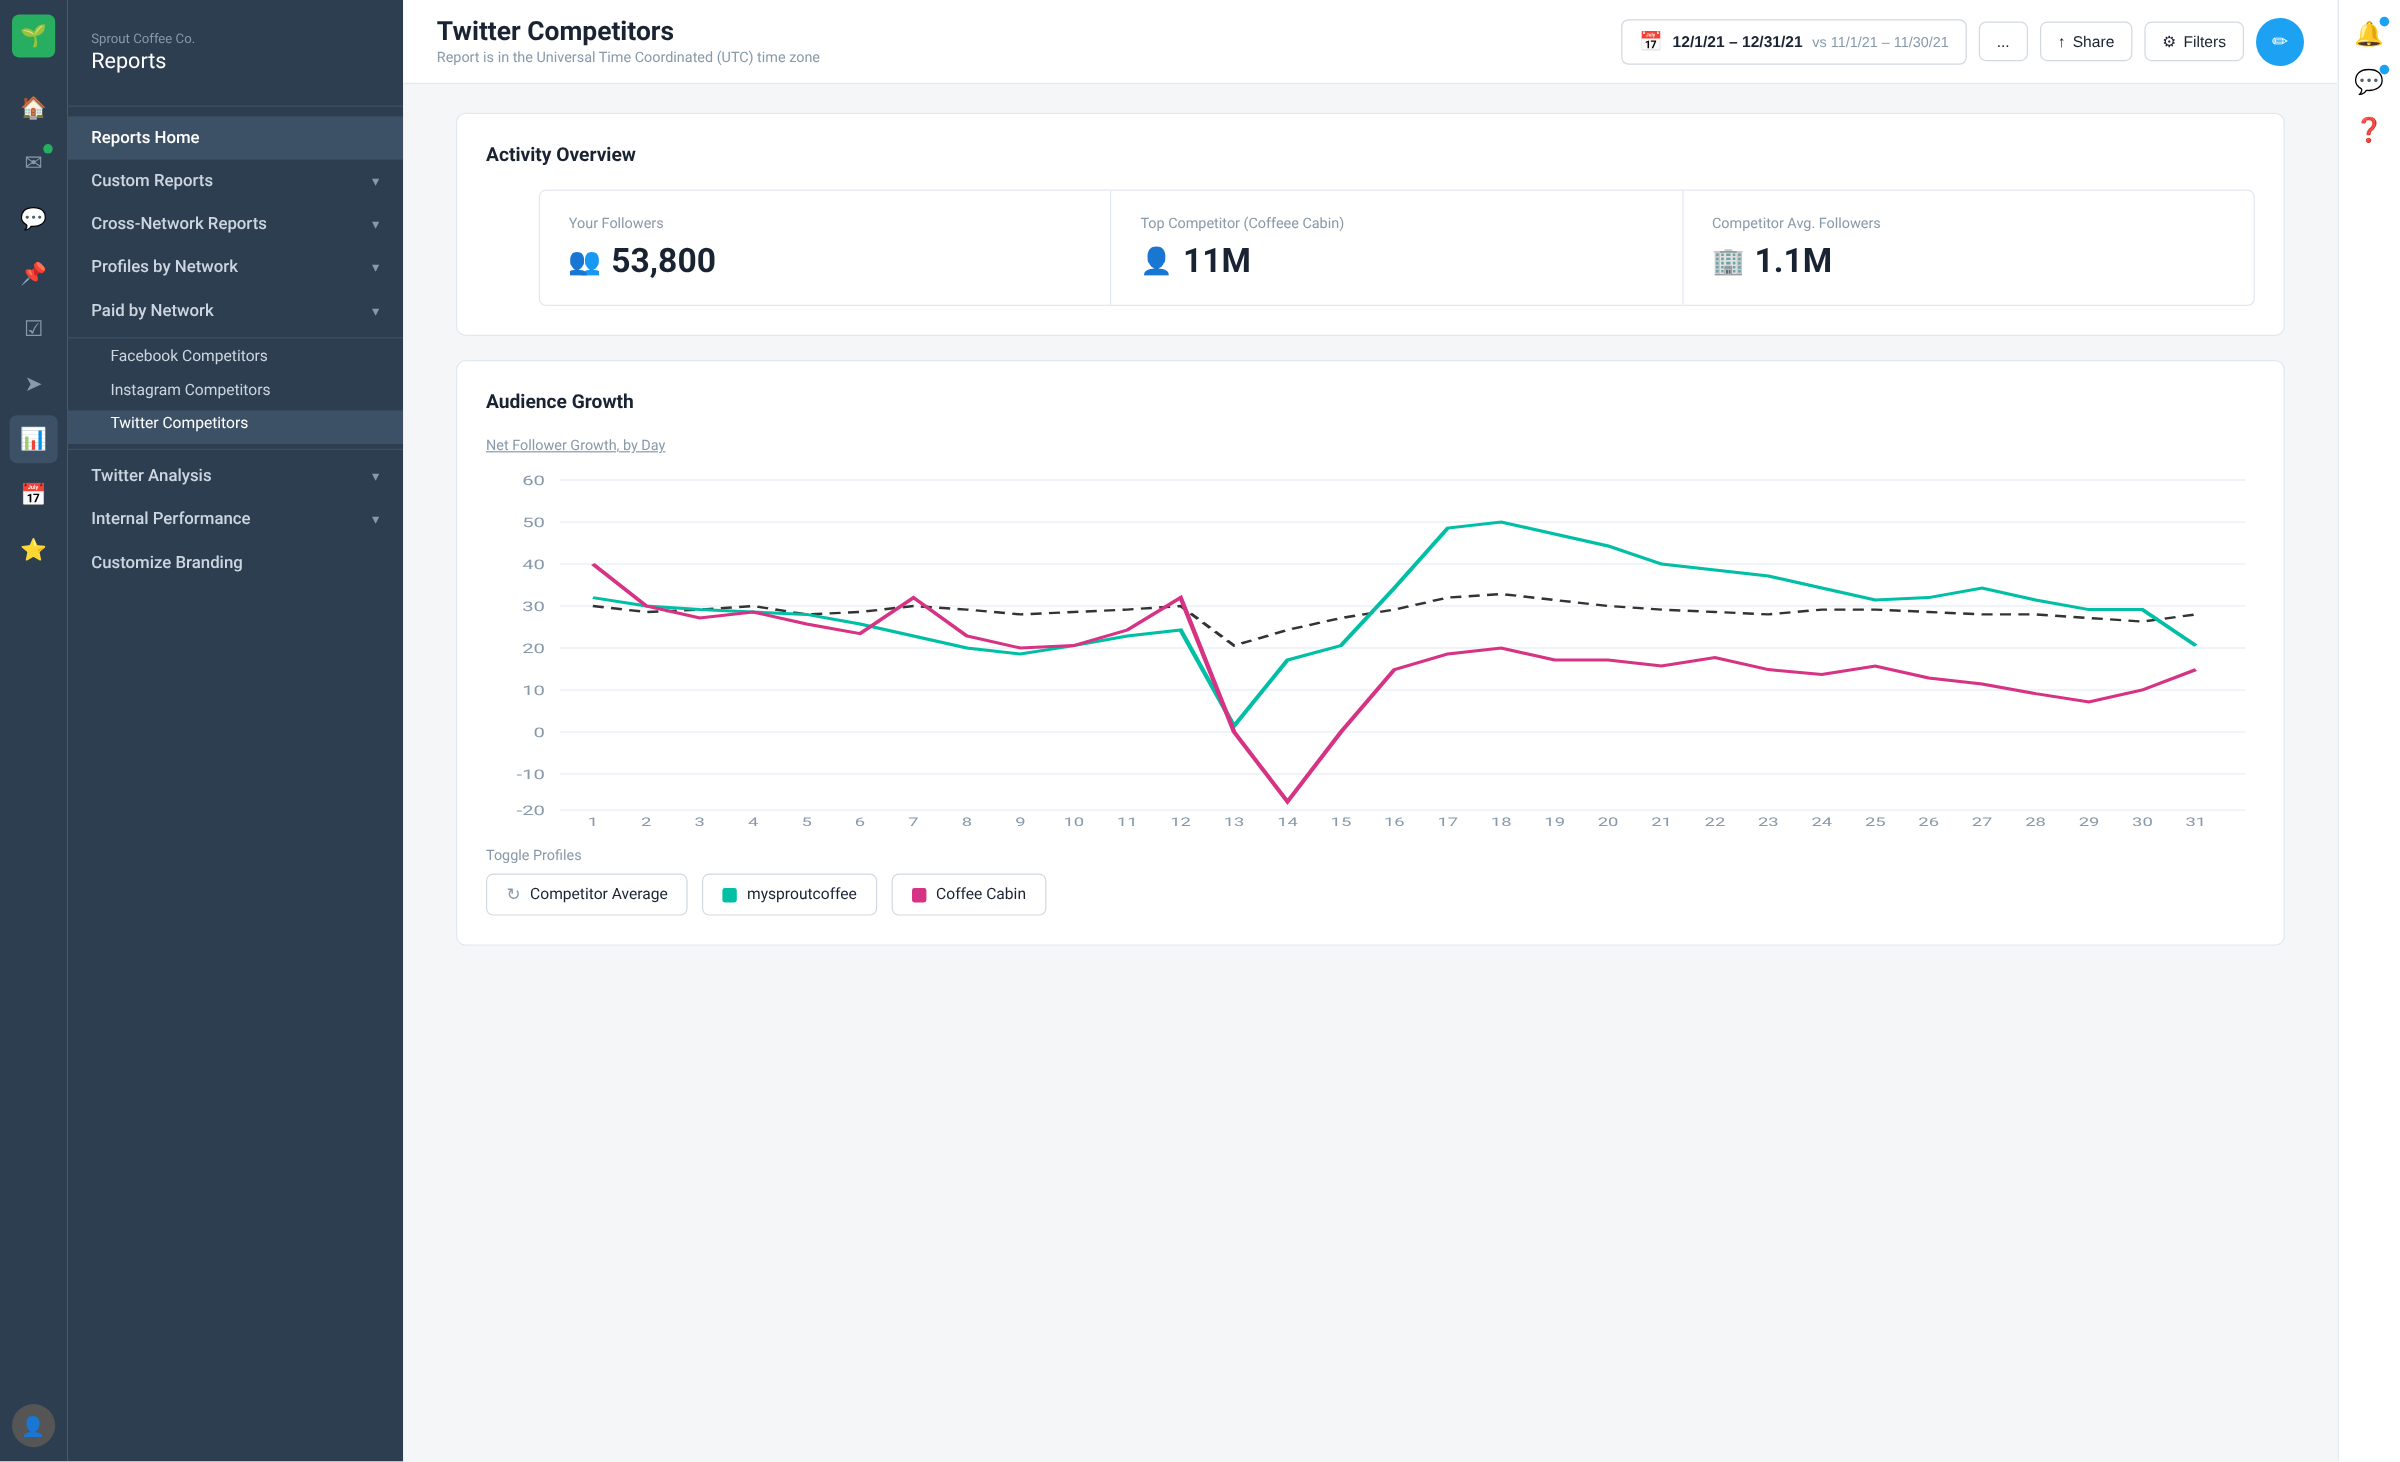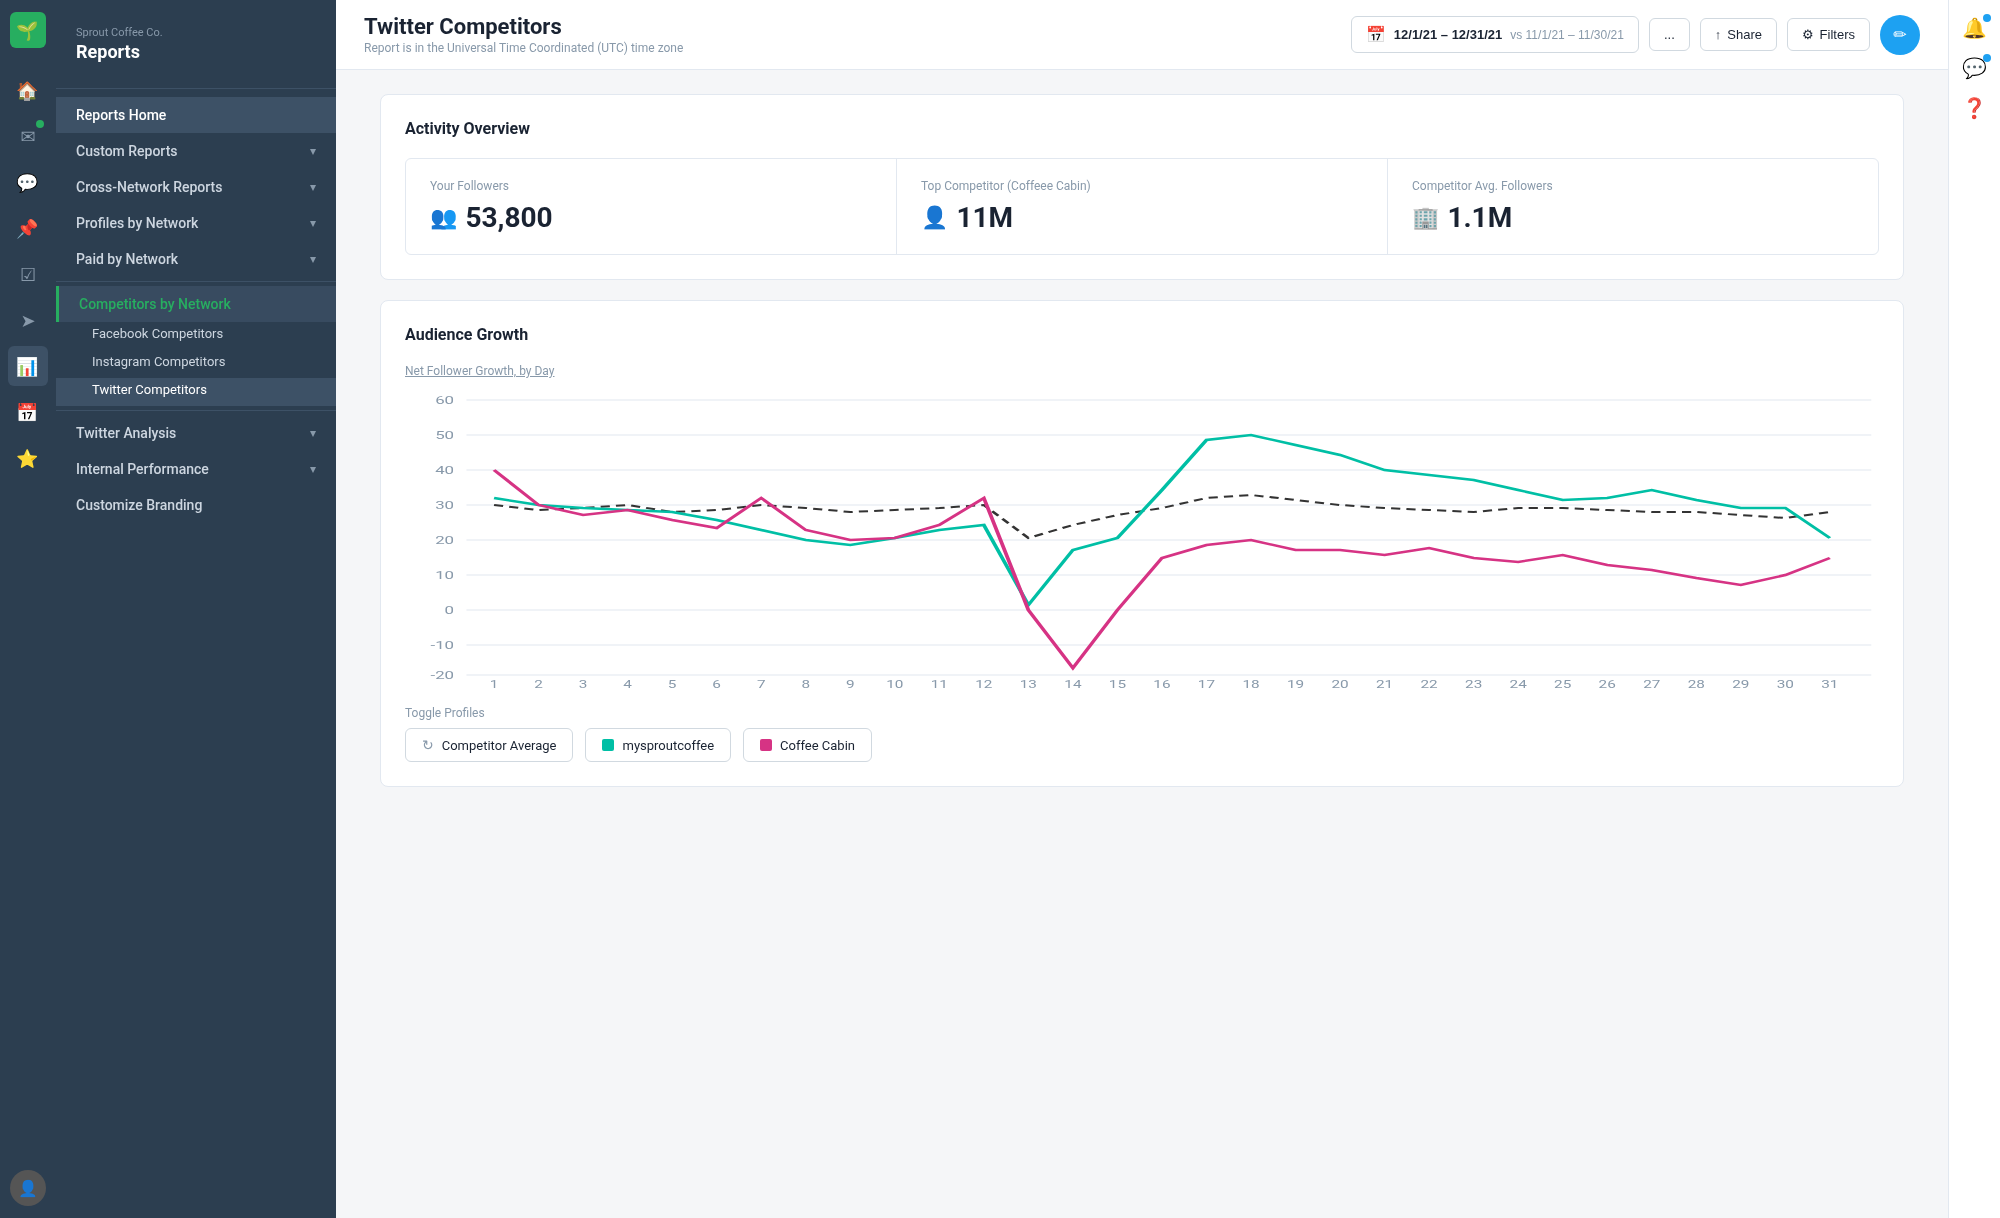--- a/index.html
+++ b/index.html
@@ -84,21 +84,21 @@
       padding: 26px 20px;
       border-bottom: 1px solid #3d5166;
     }
     .sidebar-company {
       font-size: 11px;
       color: #8899aa;
       margin-bottom: 2px;
     }
     .sidebar-title {
       font-size: 18px;
-      font-weight: 700;
+      font-weight: 400;
       color: #fff;
     }
     .sidebar-nav { padding: 8px 0; }
     .nav-item {
       display: flex;
       align-items: center;
       justify-content: space-between;
       padding: 10px 20px;
       color: #cdd6e0;
       font-size: 14px;
@@ -255,20 +255,21 @@
       margin-bottom: 20px;
     }
 
     
     .stats-row {
       display: flex;
       gap: 0;
       border: 1px solid #e2e8f0;
       border-radius: 6px;
       overflow: hidden;
+      margin-left: 44px;
     }
     .stat-box {
       flex: 1;
       padding: 20px 24px;
       border-right: 1px solid #e2e8f0;
     }
     .stat-box:last-child { border-right: none; }
     .stat-label {
       font-size: 12px;
       color: #8899aa;
@@ -374,23 +375,20 @@
     </div>
     <div class="nav-item">
       <span>Profiles by Network</span>
       <span class="nav-chevron">▾</span>
     </div>
     <div class="nav-item">
       <span>Paid by Network</span>
       <span class="nav-chevron">▾</span>
     </div>
     <div class="section-divider"></div>
-    <div class="nav-item highlighted">
-      <span>Competitors by Network</span>
-    </div>
     <div class="nav-sub-item">
       <span>Facebook Competitors</span>
     </div>
     <div class="nav-sub-item">
       <span>Instagram Competitors</span>
     </div>
     <div class="nav-sub-item active" style="background:#3d5166; color:#fff;">
       <span>Twitter Competitors</span>
     </div>
     <div class="section-divider"></div>

